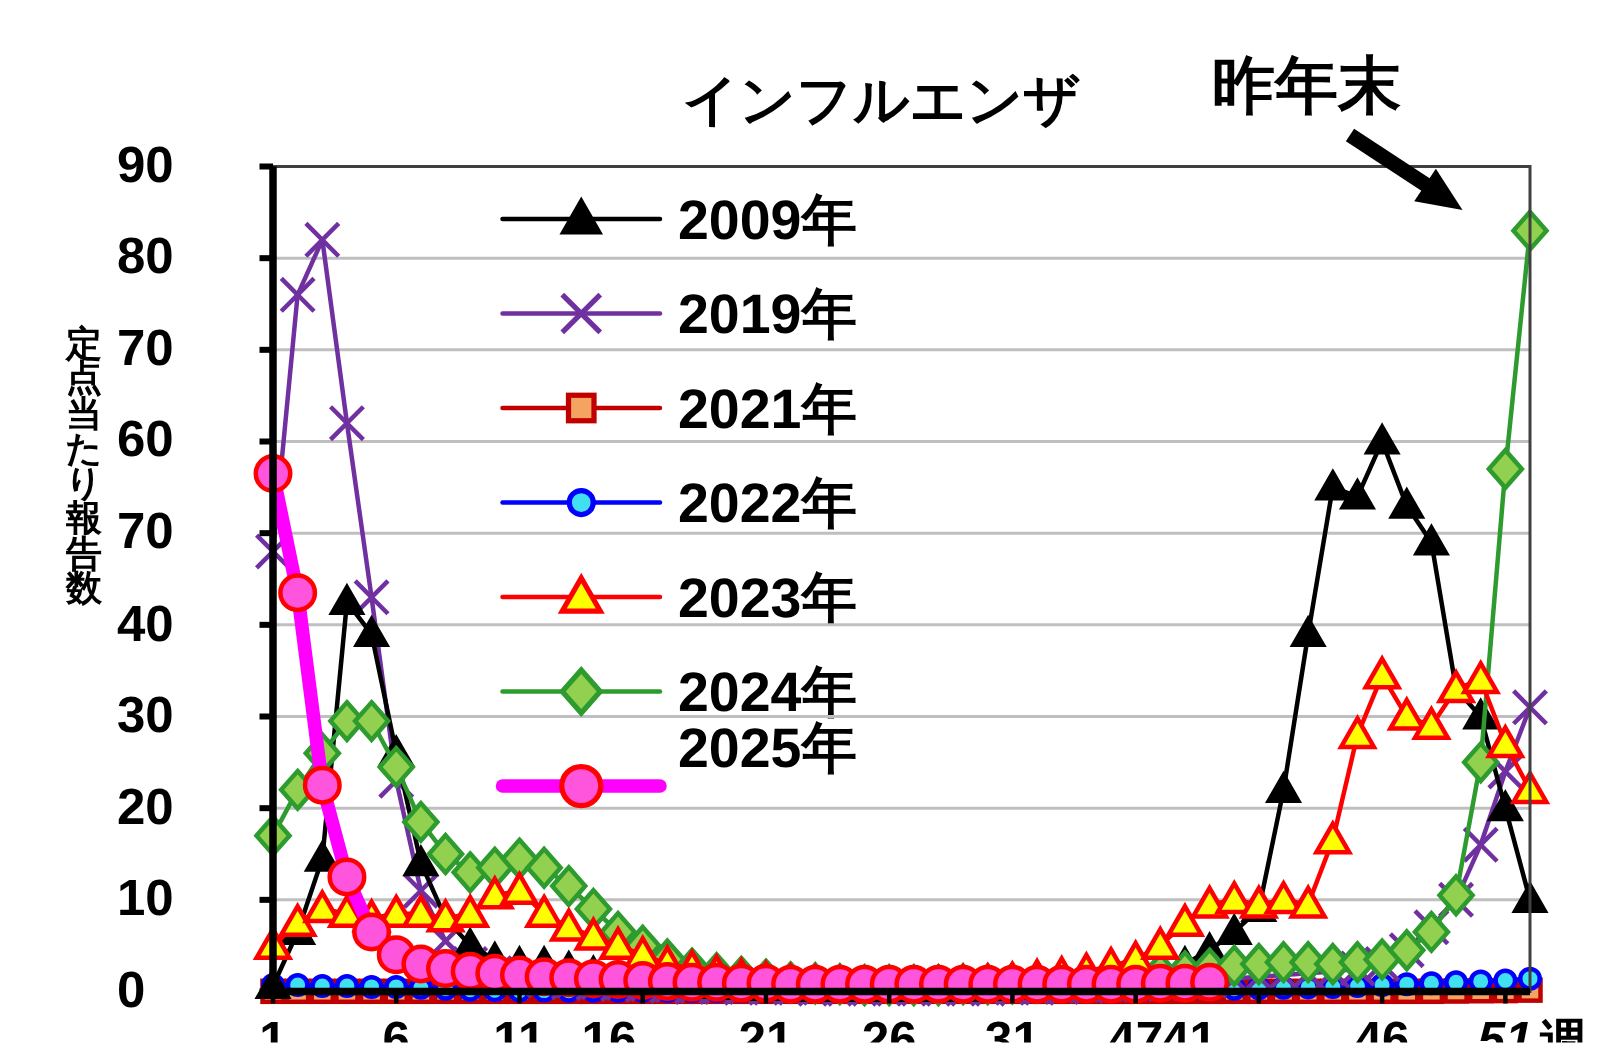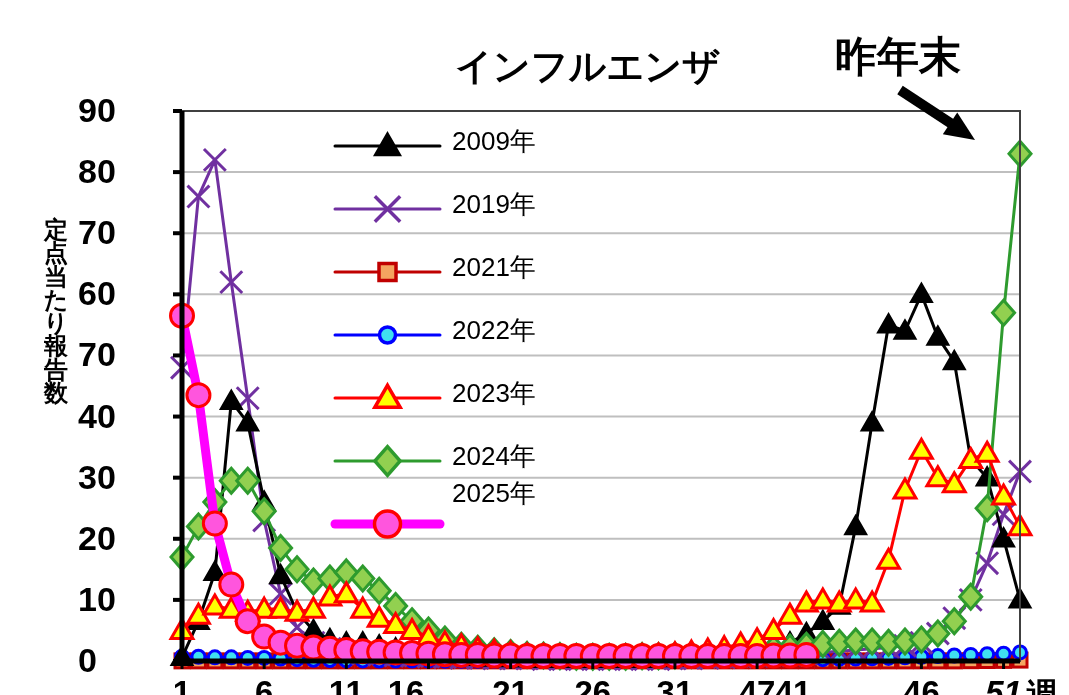--- a/index.html
+++ b/index.html
@@ -29,21 +29,21 @@
     line-height: 1;
   }
   #chart-title {
     font-size: 37px;
     left: 455px;
     top: 20px;
     letter-spacing: 0px;
   }
   #annotation-label {
     font-size: 42px;
-    left: 835px;
+    left: 808px;
     top: 8px;
   }
   #y-axis-title {
     left: 36px;
     top: 190px;
     font-size: 24px;
     width: 40px;
     line-height: 0.97;
     text-align: center;
     white-space: normal;
@@ -73,22 +73,22 @@
     font-size: 33px;
     font-weight: bold;
     color: #000;
     text-align: center;
     line-height: 1;
     transform: translateX(-50%);
     top: 648px;
   }
   .legend-label {
     position: absolute;
-    font-size: 26px;
-    font-weight: normal;
+    font-size: 37px;
+    font-weight: bold;
     color: #000;
     line-height: 1;
     white-space: nowrap;
   }
   svg { position: absolute; left: 0; top: 0; }
 </style>
 </head>
 <body>
 
 <div id="chart-root">

